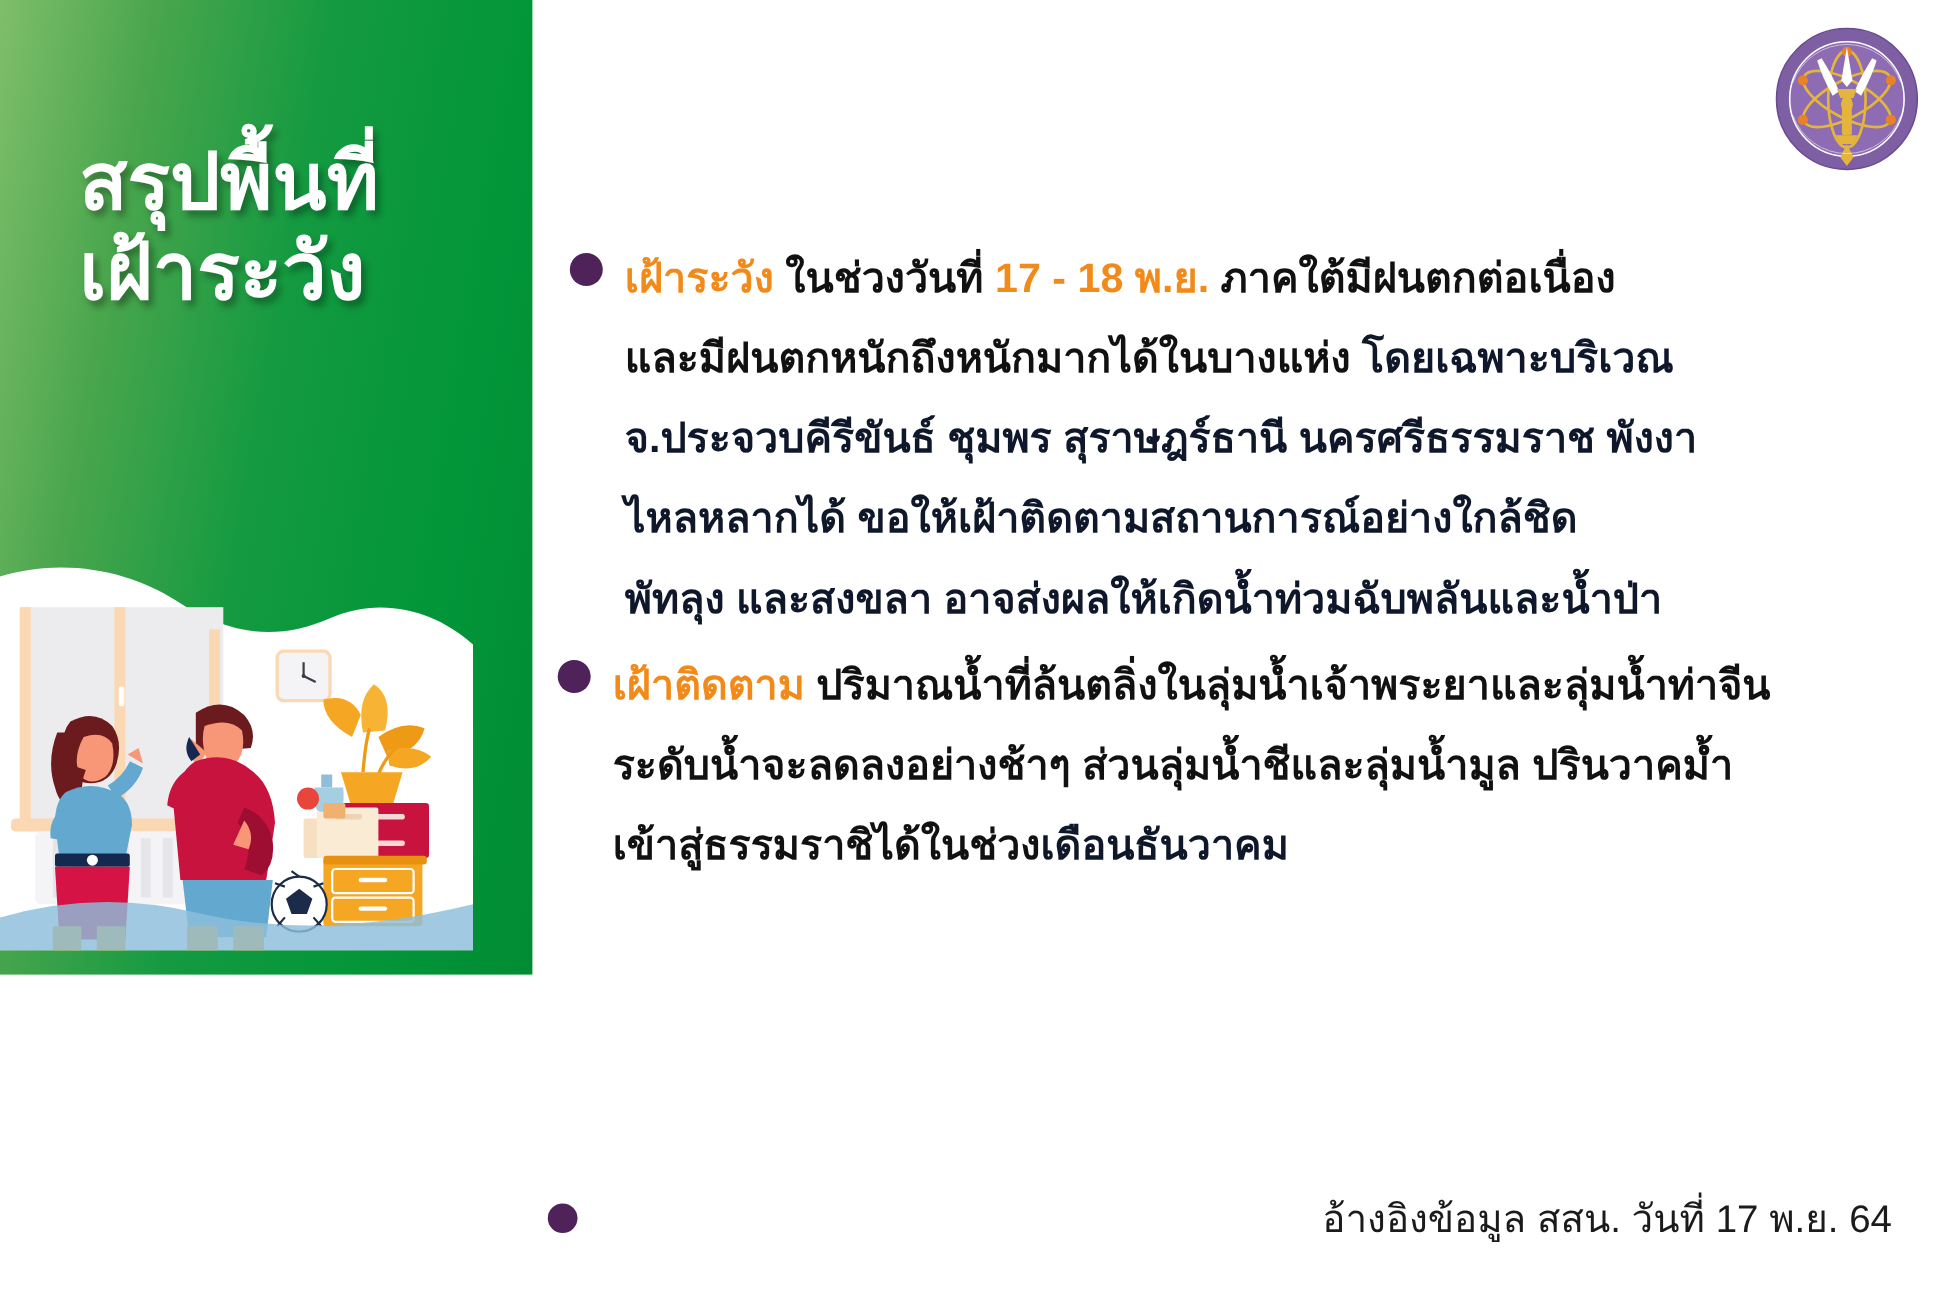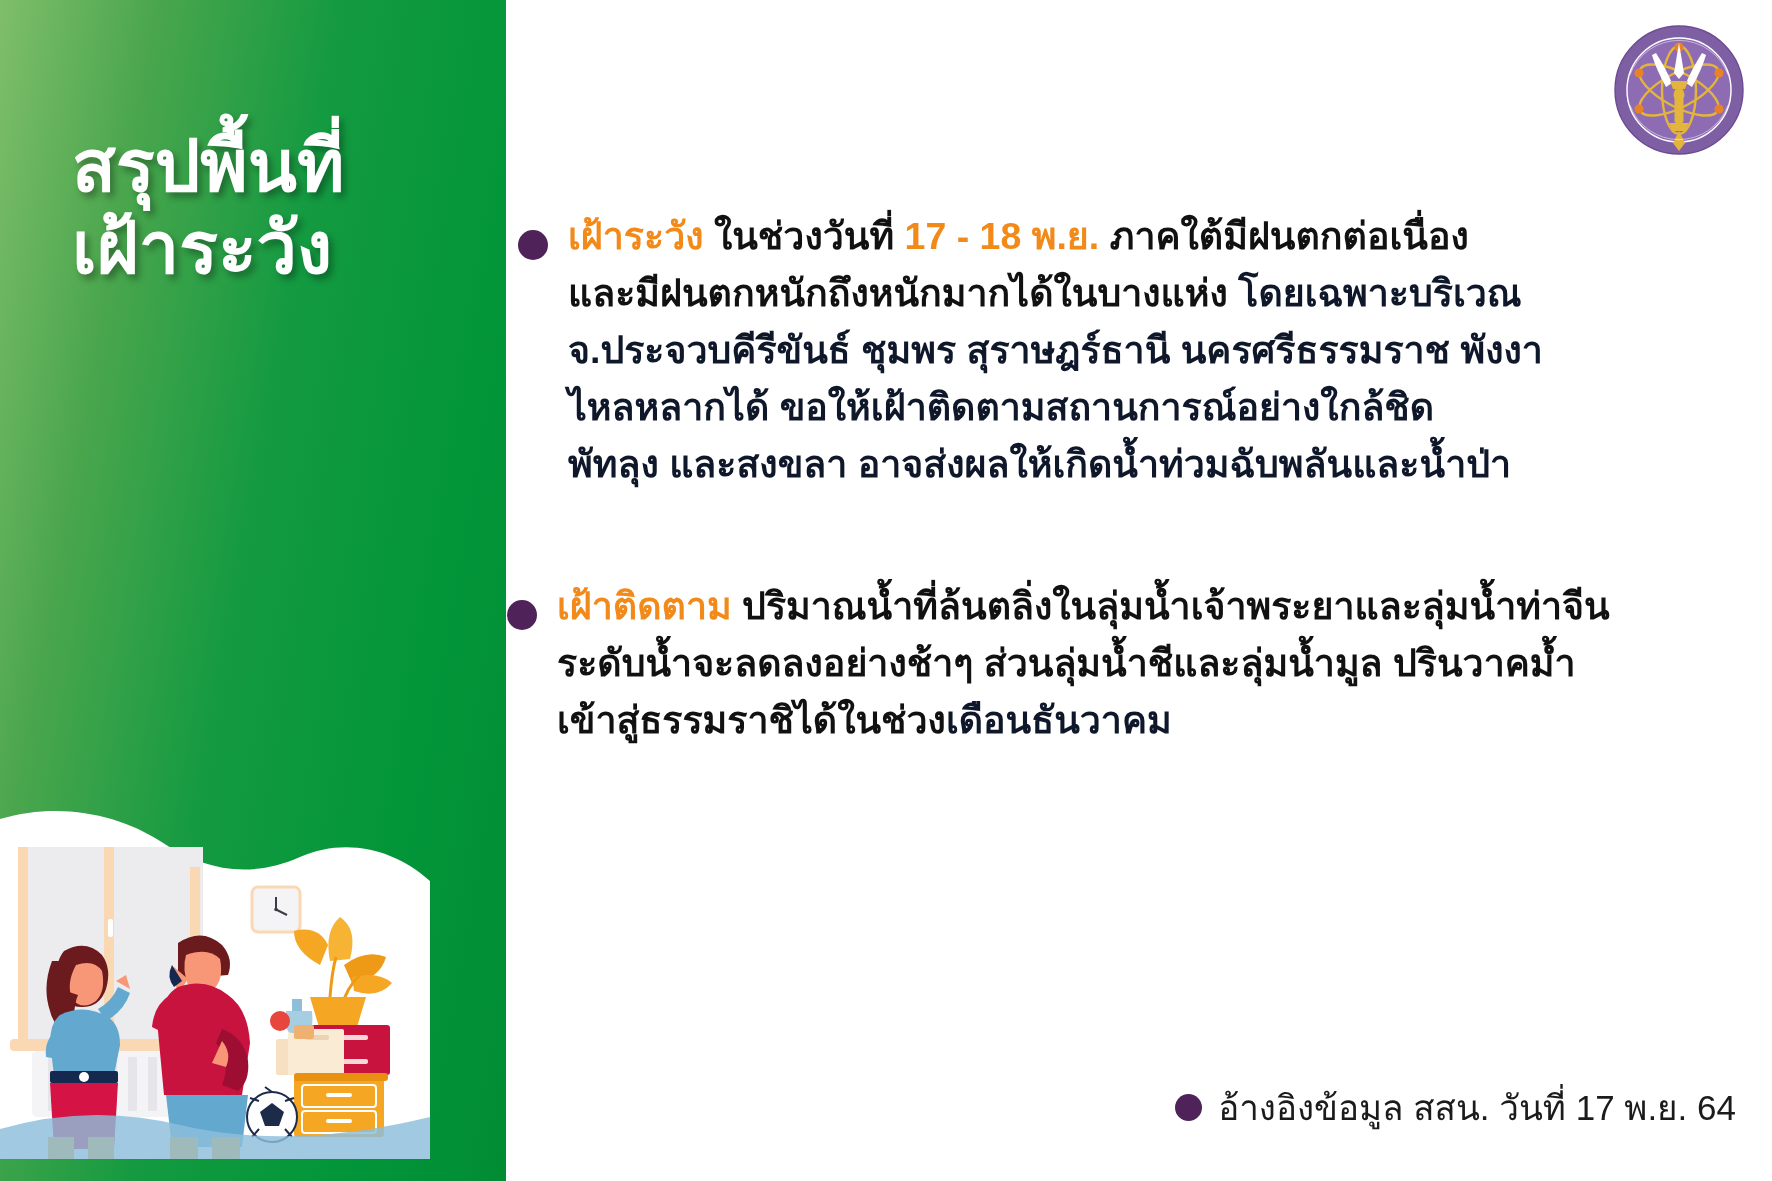--- a/index.html
+++ b/index.html
@@ -7,24 +7,23 @@
   body{
     width:1772px;height:1181px;
     background:#ffffff;
     font-family:"Liberation Sans","DejaVu Sans",sans-serif;
     overflow:hidden;
     position:relative;
   }
 
   
   .left-panel{
-    position:absolute;left:0;top:0;width:484px;height:1181px;
+    position:absolute;left:0;top:0;width:484px;height:886px;
     background:linear-gradient(100deg,#7fbe6b 0%,#4aa64d 22%,#149a41 48%,#039639 75%,#018c34 100%);
     overflow:hidden;
-    padding-left:22px;
   }
   .panel-title{
     position:absolute;left:72px;top:125px;
     color:#ffffff;
     font-size:72px;line-height:1.14;
     font-weight:bold;
     letter-spacing:0px;
     text-shadow:4px 5px 7px rgba(0,0,0,.33);
     white-space:pre-line;
   }
@@ -61,30 +60,30 @@
     margin-top:22px;margin-right:20px;
   }
   .para{
     flex:1 1 auto;
     font-size:37.5px;
     line-height:57px;
     font-weight:bold;
     color:#111111;
     letter-spacing:0px;
   }
-  .para .ln{display:block;white-space:nowrap;}
+  .para .ln{display:block;white-space:nowrap;margin-top:16px;}
   .org{color:#F28A1A;}
   .red{color:#0f172a;}
   .blk{color:#111111;}
 
   
   .footer{
     position:absolute;left:0;top:1080px;width:1274px;
-    display:flex;align-items:center;justify-content:flex-end;
-    padding-right:36px;box-sizing:border-box;
+    display:flex;align-items:center;justify-content:space-between;
+    padding-right:52px;box-sizing:border-box;
   }
   .footer .dot-sm{
     width:27px;height:27px;border-radius:50%;background:#4F2259;margin-right:16px;
   }
   .footer-text{
     font-size:35px;color:#1b1b1b;font-weight:normal;letter-spacing:0px;
   }
 </style>
 </head>
 <body>

